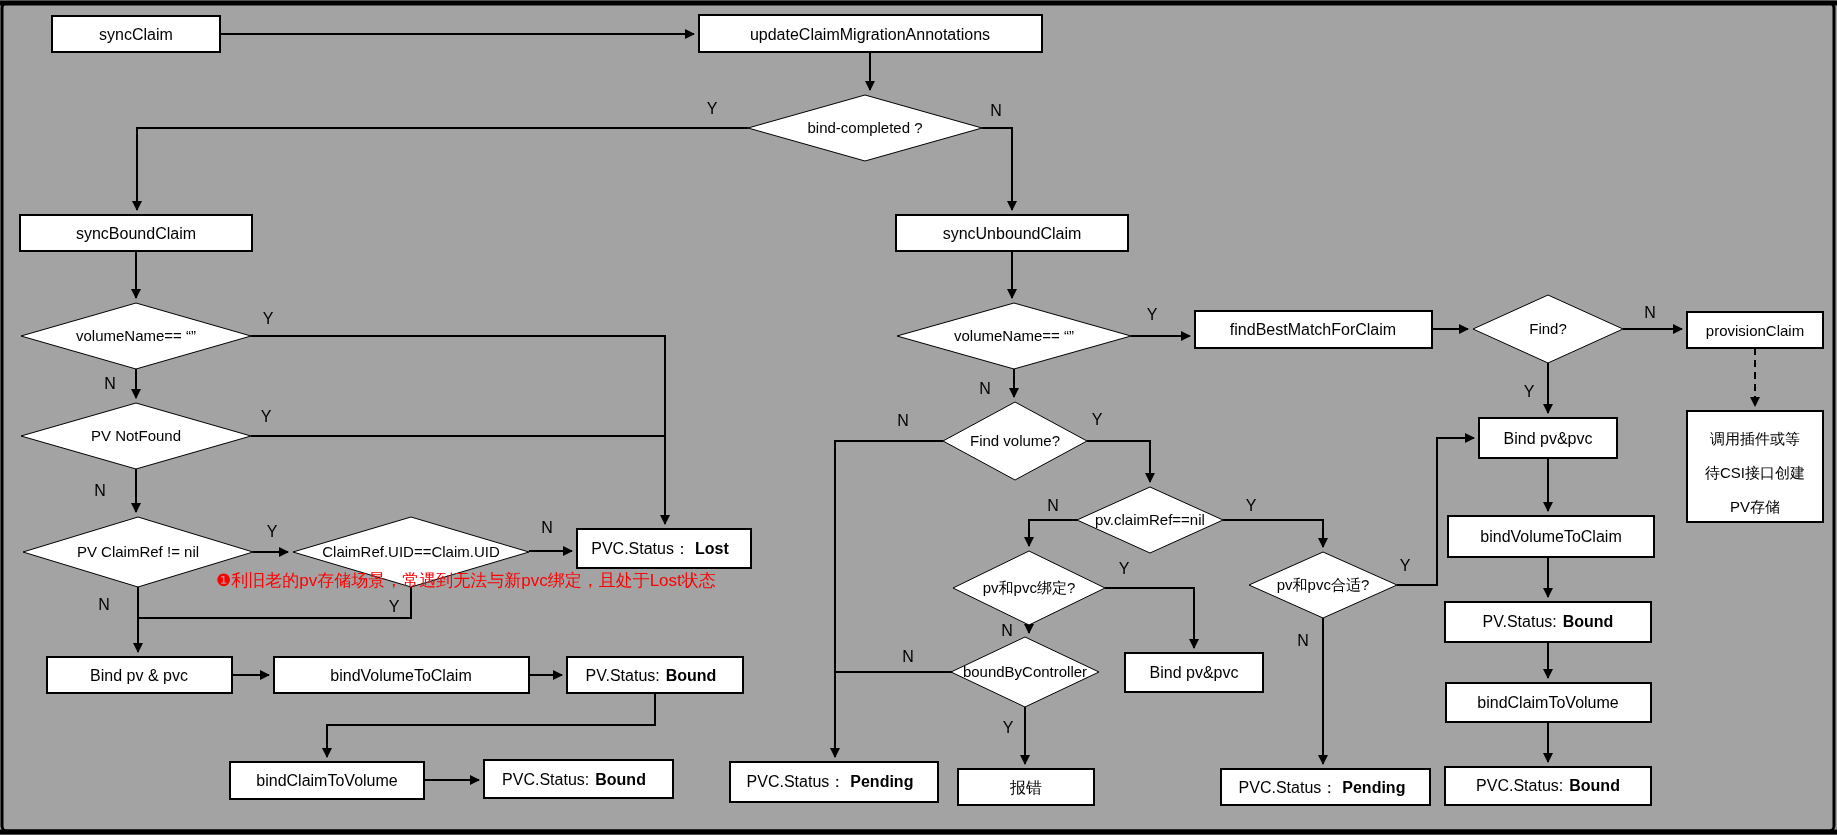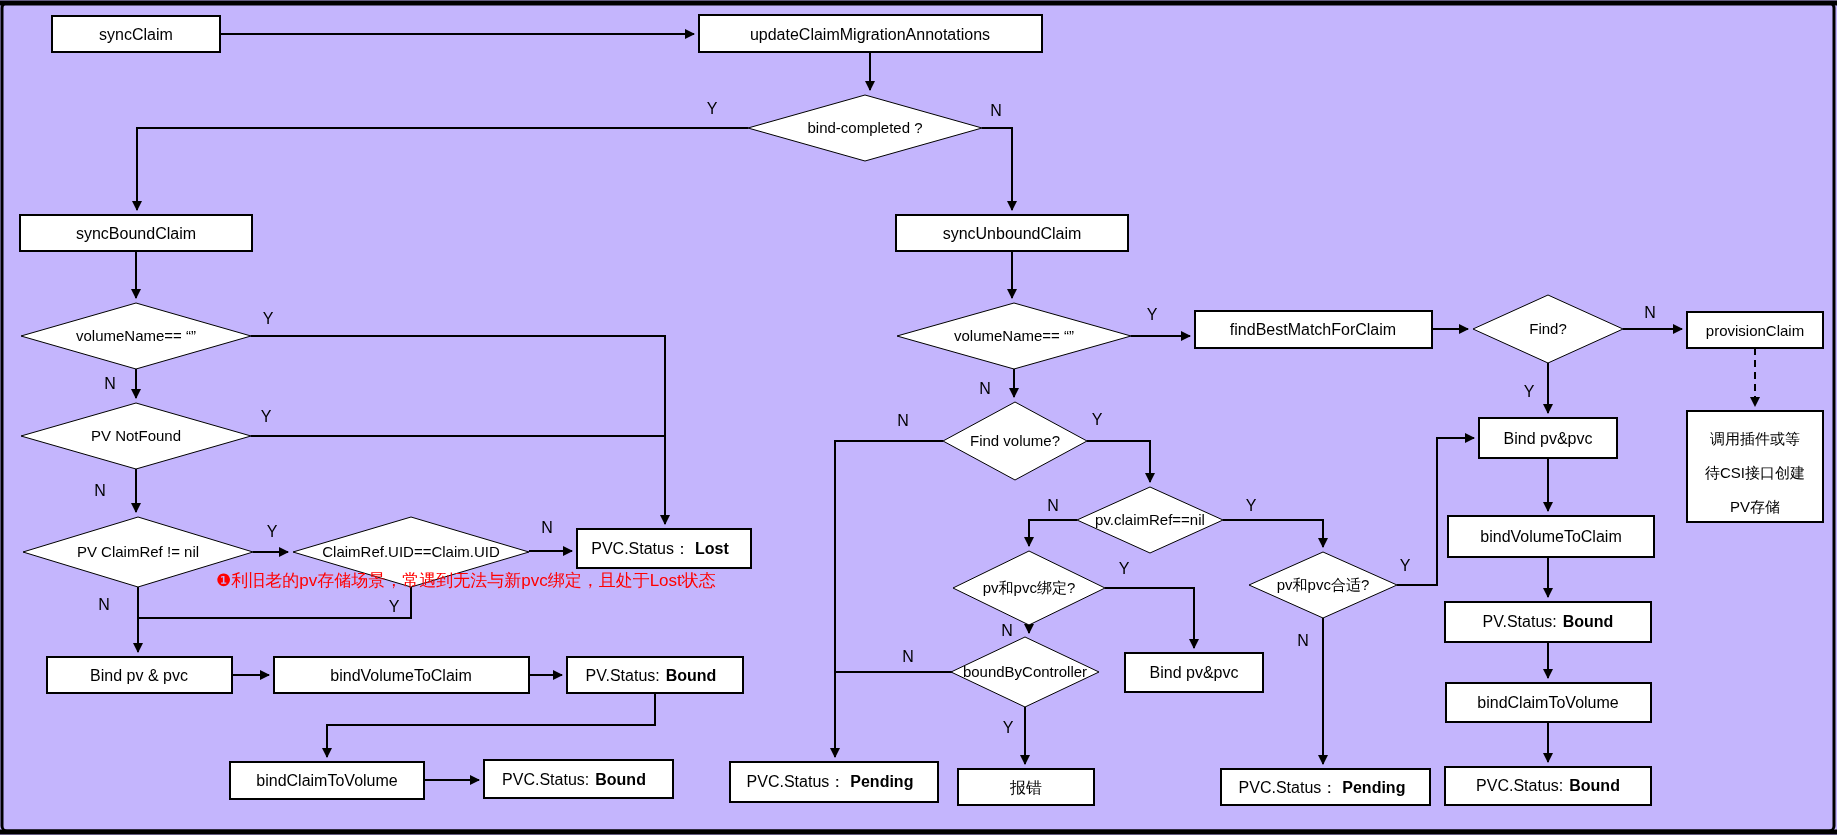--- a/index.html
+++ b/index.html
@@ -1,16 +1,16 @@
 <!DOCTYPE html>
 <html><head>
 <meta charset="utf-8">
 <style>
   html,body{margin:0;padding:0;background:#fff;}
-  .stage{position:relative;width:1837px;height:835px;background:#c4b5fd;overflow:hidden;}
+  .stage{position:relative;width:1837px;height:835px;background:#a3a3a3;overflow:hidden;}
   svg{display:block;}
   .box{fill:#fff;stroke:#000;stroke-width:2px;}
   .diamond{fill:#fff;stroke:#000;stroke-width:1px;}
   .edge{fill:none;stroke:#000;stroke-width:2px;}
   .dashed{stroke-dasharray:7 5;}
   .t{font-family:"Liberation Sans","DejaVu Sans",sans-serif;font-size:16px;fill:#000;
      text-anchor:middle;dominant-baseline:middle;}
   .td{font-family:"Liberation Sans","DejaVu Sans",sans-serif;font-size:15px;fill:#000;
      text-anchor:middle;dominant-baseline:middle;}
   .yn{font-family:"Liberation Sans","DejaVu Sans",sans-serif;font-size:16px;fill:#000;

